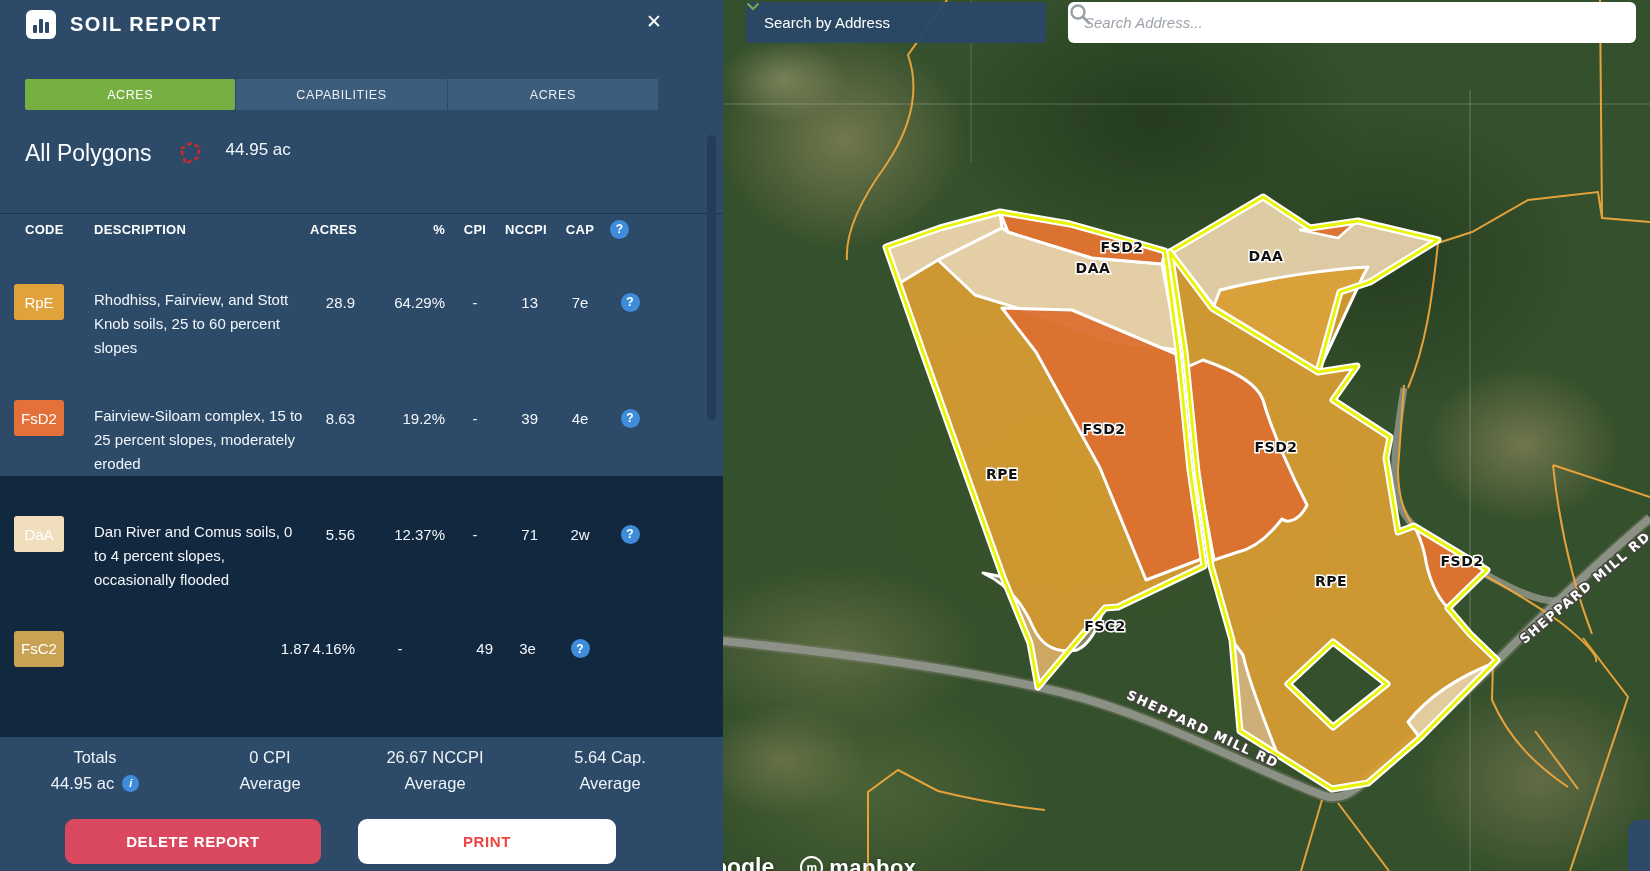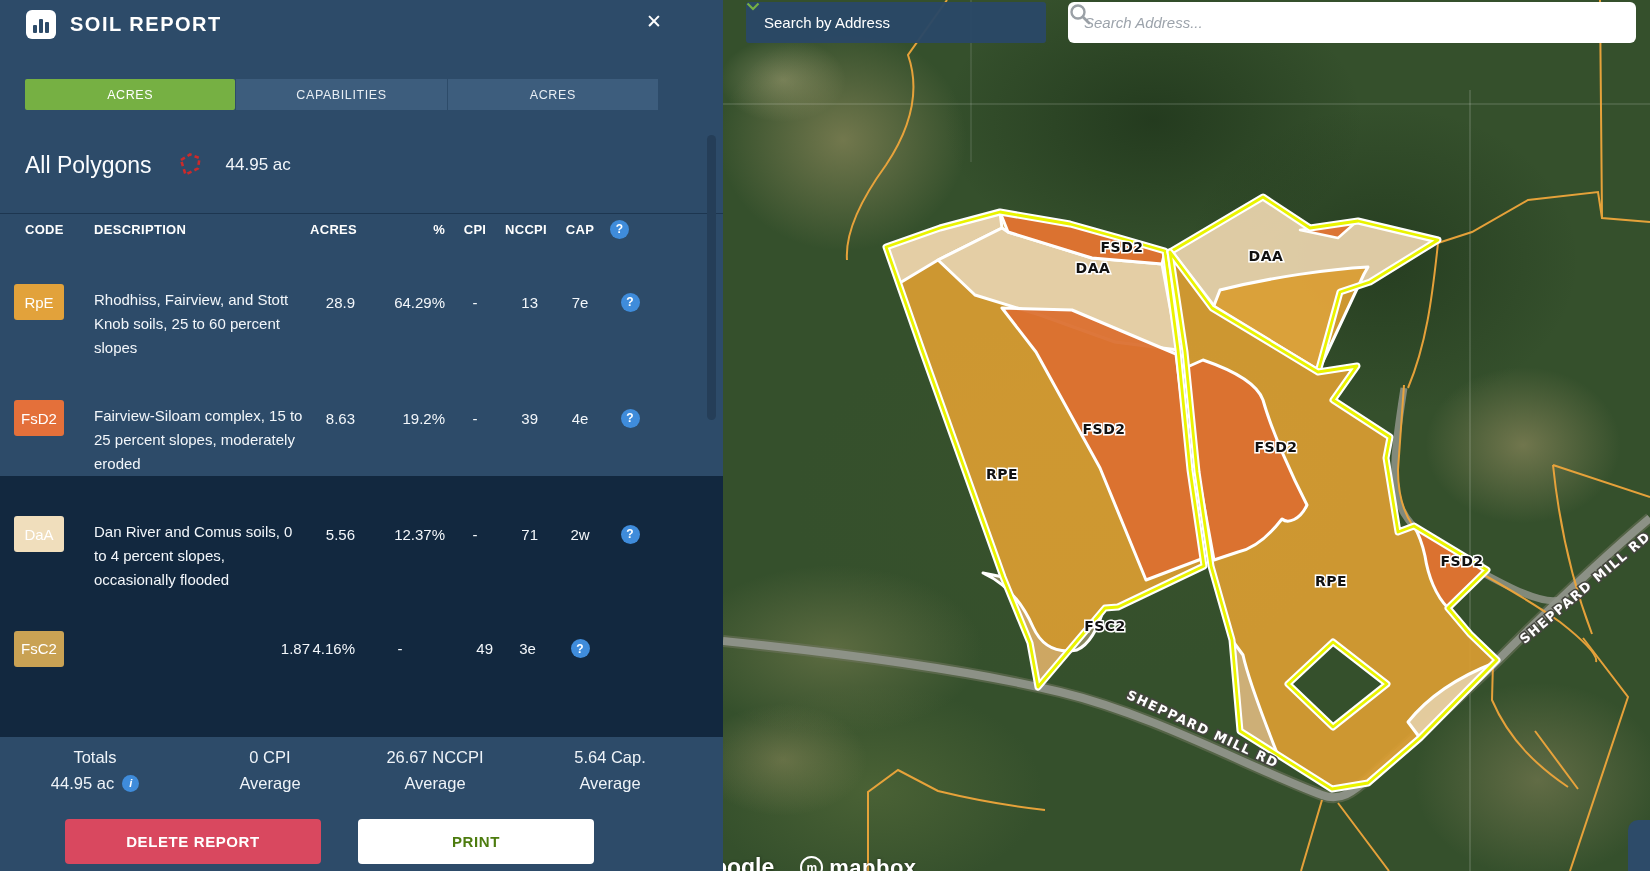--- a/index.html
+++ b/index.html
@@ -21,21 +21,21 @@
                  letter-spacing:1.5px;text-align:center; }
   .close-btn { position:absolute; right:61px; top:11px; font-size:19px; color:#fff;
                cursor:pointer; line-height:22px; }
 
   .tabs { position:absolute; left:25px; top:79px; width:633px; height:31px; display:flex; gap:1px; }
   .tab { flex:1; display:flex; align-items:center; justify-content:center;
          background:#3d5d7d; color:#e8eef4; font-size:12.5px; letter-spacing:.6px; cursor:pointer; }
   .tab.active { background:#76b043; color:#fff; border-radius:2px; }
 
   .all-polygons { position:absolute; left:25px; top:140px; height:50px; display:flex;
-                  align-items:center; }
+                  }
   .ap-label { font-size:23px; font-weight:300; color:#fbfdff; }
   .ap-icon { margin-left:24px; width:28px; height:28px; }
   .ap-acres { margin-left:22px; font-size:17px; color:#f2f6fa; }
 
   .table-wrap { position:absolute; left:0; top:213px; width:755px;
                 border-top:1px solid #1b3click; border-top:1px solid #1d3650; }
   .thead, .trow { display:grid;
       grid-template-columns:64px 246px 45px 90px 60px 45px 60px 40px;
       align-items:center; }
   .thead { height:30px; font-size:13px; font-weight:bold; color:#fefefe; letter-spacing:.3px; }
@@ -57,25 +57,25 @@
   .scroll-thumb { position:absolute; left:707px; top:135px; width:9px; height:285px;
                   border-radius:5px; background:#253e58; cursor:pointer; }
 
   .footer { position:absolute; left:0; top:737px; width:723px; height:134px; background:#2d4b69; }
   .totals { display:grid; grid-template-columns:190px 160px 170px 180px; padding-top:8px;
             font-size:16.5px; line-height:1.55; color:#eef3f8; text-align:center; }
   .tot-line2 { display:flex; align-items:center; justify-content:center; gap:8px; }
   .info-dot { width:17px; height:17px; border-radius:50%; background:#3f8cdb; color:#fff;
               font-size:11px; font-weight:bold; font-style:italic; display:inline-flex;
               align-items:center; justify-content:center; cursor:pointer; }
-  .btn { position:absolute; bottom:7px; height:45px; border:none; border-radius:4px;
+  .btn { position:absolute; bottom:7px; height:45px; border:none; border-radius:9px;
          font-family:"Liberation Sans",sans-serif; font-size:15px; font-weight:bold;
          letter-spacing:.6px; cursor:pointer; }
   .btn-delete { left:65px; width:256px; background:#d9485f; color:#fff; }
-  .btn-print  { left:358px; width:236px; background:#fff; color:#4d7c0f; }
+  .btn-print  { left:358px; width:258px; background:#fff; color:#ef4444; }
 
   
   .map { position:absolute; left:723px; top:0; width:927px; height:871px; overflow:hidden;
          background-color:#35502c;
          background-image:
            radial-gradient(ellipse 190px 170px at 120px 140px, rgba(164,152,104,.55), transparent 65%),
            radial-gradient(ellipse 90px 60px   at 60px 80px,   rgba(200,190,145,.4),  transparent 70%),
            radial-gradient(ellipse 230px 130px at 110px 650px, rgba(125,130,82,.55),  transparent 65%),
            radial-gradient(ellipse 120px 80px  at 60px 760px,  rgba(165,152,105,.4),  transparent 70%),
            radial-gradient(ellipse 150px 120px at 800px 445px, rgba(172,156,110,.5),  transparent 65%),

